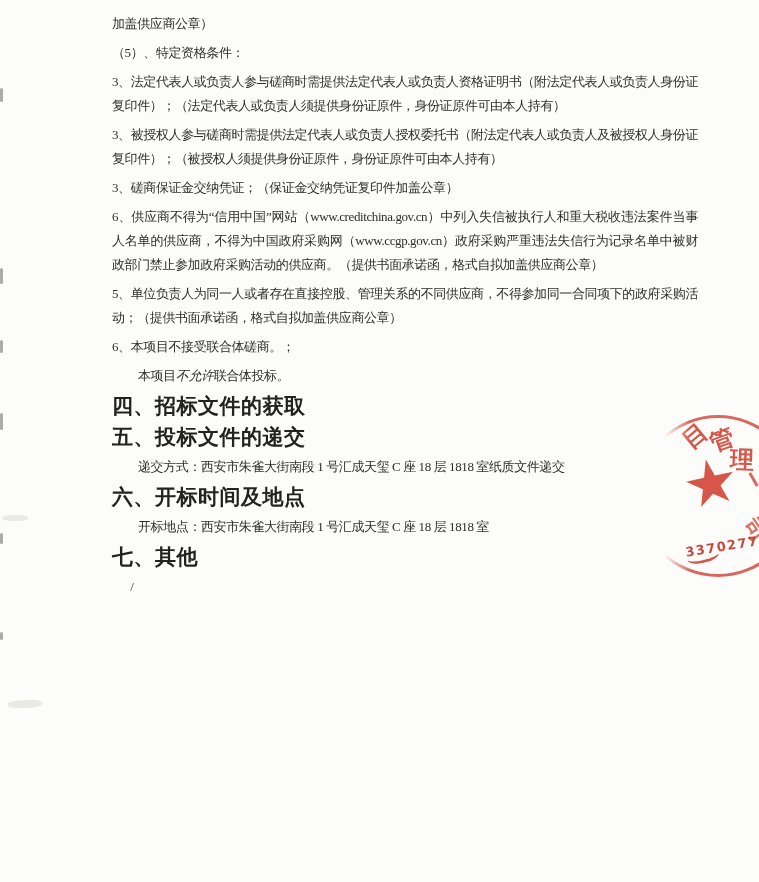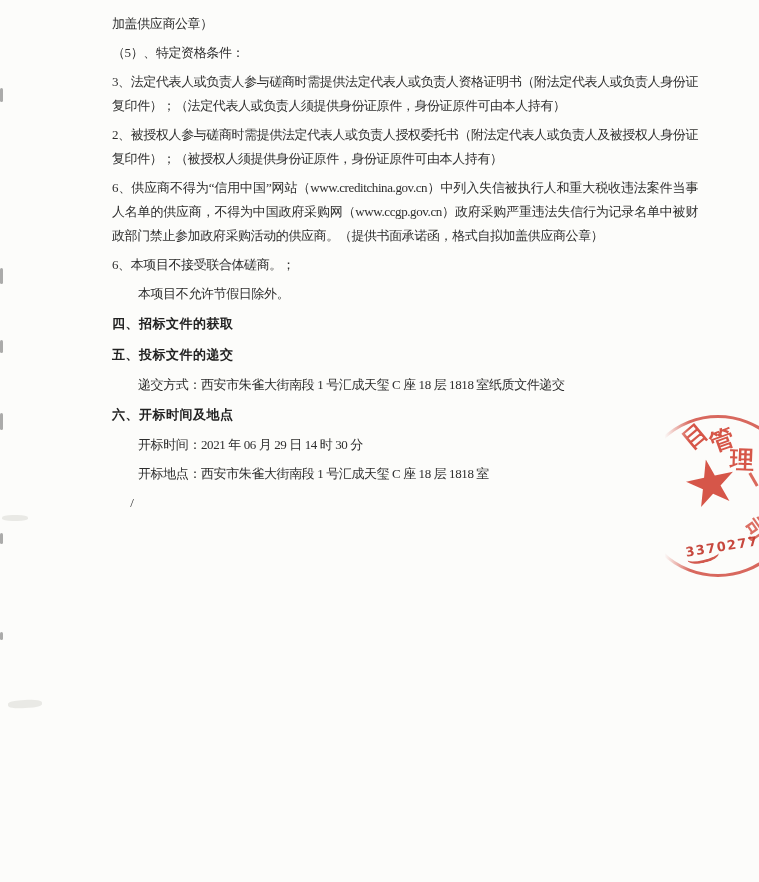--- a/index.html
+++ b/index.html
@@ -20,24 +20,24 @@
     margin:0 0 5px 0;
     font-size:13px;
     line-height:24px;
     letter-spacing:-0.4px;
     text-align:justify;
     color:#2e2e2e;
   }
   .doc p.indent{text-indent:2em;}
   .doc p.slash{text-indent:1.4em;}
   .doc p.joint{text-indent:2em;}
-  .doc .it{}
+  .doc .it{font-style:italic;}
   .doc h2{
     margin:2px 0 5px 0;
-    font-size:13px;
+    font-size:21px;
     line-height:26px;
     font-weight:bold;
     font-family:"Liberation Sans","DejaVu Sans",sans-serif;
     letter-spacing:0.5px;
     color:#222;
   }
   
   .stamp{
     position:absolute;
     left:630px;top:398px;
@@ -104,34 +104,36 @@
 </style>
 </head>
 <body>
 
 <div class="page">
 
   <div class="doc">
     <p class="body">加盖供应商公章）</p>
     <p class="body">（5）、特定资格条件：</p>
     <p class="body">3、法定代表人或负责人参与磋商时需提供法定代表人或负责人资格证明书（附法定代表人或负责人身份证复印件）；（法定代表人或负责人须提供身份证原件，身份证原件可由本人持有）</p>
-    <p class="body">2、被授权人参与磋商时需提供法定代表人或负责人授权委托书（附法定代表人或负责人及被授权人身份证复印件）；（被授权人须提供身份证原件，身份证原件可由本人持有）</p>
+    <p class="body">3、被授权人参与磋商时需提供法定代表人或负责人授权委托书（附法定代表人或负责人及被授权人身份证复印件）；（被授权人须提供身份证原件，身份证原件可由本人持有）</p>
+    <p class="body">3、磋商保证金交纳凭证；（保证金交纳凭证复印件加盖公章）</p>
     <p class="body">6、供应商不得为“信用中国”网站（www.creditchina.gov.cn）中列入失信被执行人和重大税收违法案件当事人名单的供应商，不得为中国政府采购网（www.ccgp.gov.cn）政府采购严重违法失信行为记录名单中被财政部门禁止参加政府采购活动的供应商。（提供书面承诺函，格式自拟加盖供应商公章）</p>
+    <p class="body">5、单位负责人为同一人或者存在直接控股、管理关系的不同供应商，不得参加同一合同项下的政府采购活动；（提供书面承诺函，格式自拟加盖供应商公章）</p>
     <p class="body">6、本项目不接受联合体磋商。；</p>
-    <p class="joint"><span>本项目</span><span class="it">不允许</span><span>节假日除外。</span></p>
+    <p class="joint"><span>本项目</span><span class="it">不允许</span><span>联合体投标。</span></p>
 
     <h2>四、招标文件的获取</h2>
 
     <h2>五、投标文件的递交</h2>
     <p class="indent">递交方式：西安市朱雀大街南段 1 号汇成天玺 C 座 18 层 1818 室纸质文件递交</p>
 
     <h2>六、开标时间及地点</h2>
-    <p class="indent">开标时间：2021 年 06 月 29 日  14 时 30 分</p>
     <p class="indent">开标地点：西安市朱雀大街南段 1 号汇成天玺 C 座 18 层 1818 室</p>
 
+    <h2>七、其他</h2>
     <p class="slash">/</p>
 
   </div>
 
   <div class="stamp">
     <div class="ring"></div>
     <span class="schar c0">目</span>
     <span class="schar c1">管</span>
     <span class="schar c2">理</span>
     <div class="sfrag"></div>

